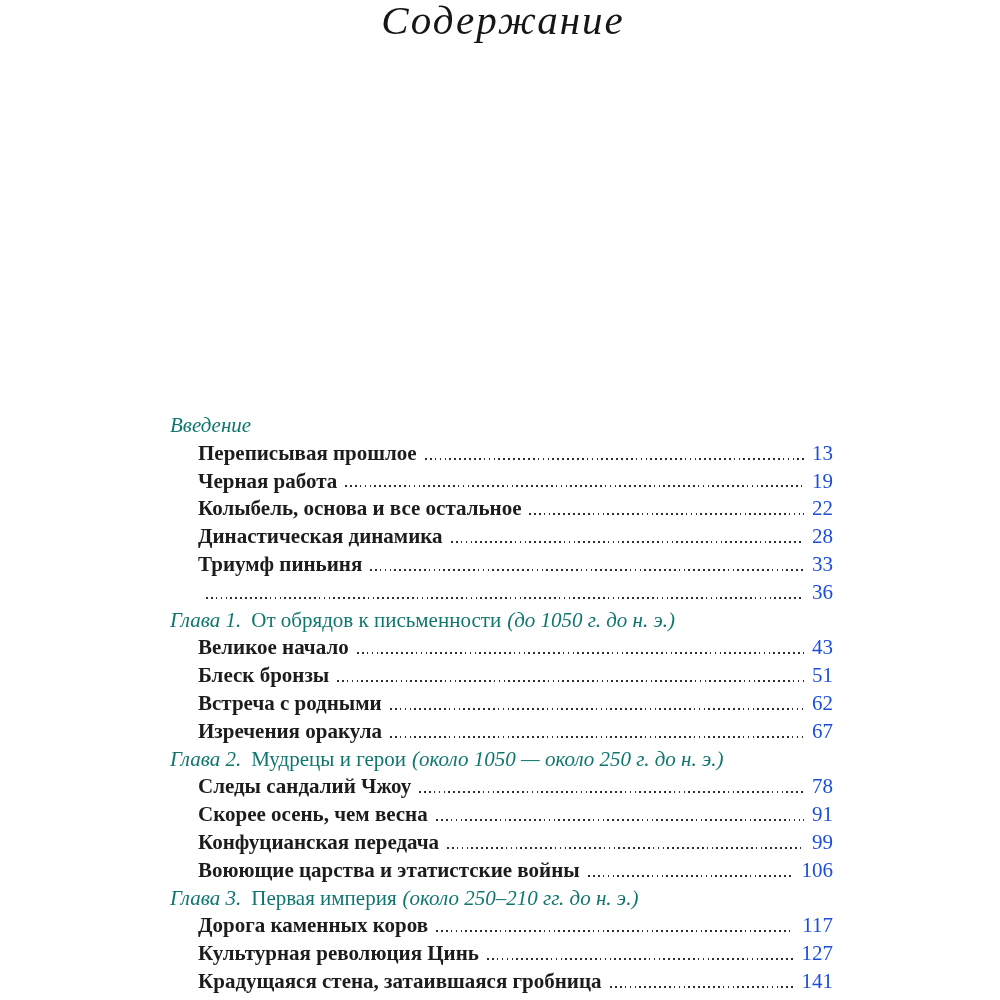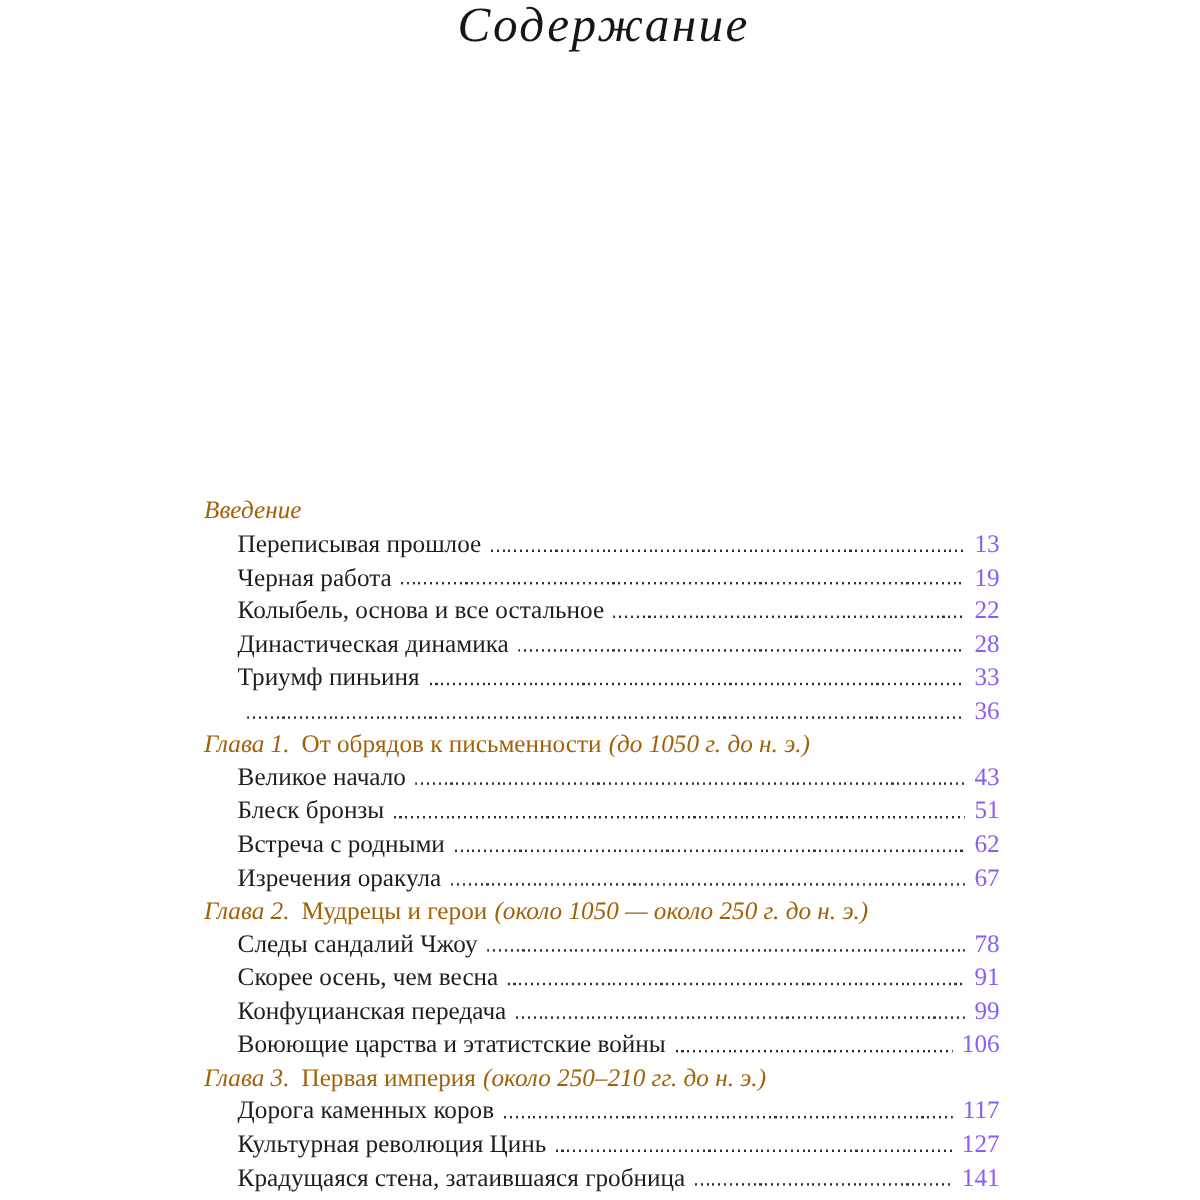--- a/index.html
+++ b/index.html
@@ -35,21 +35,21 @@
     position: absolute;
     top: 412px;
     left: 170px;
     width: 663px;
     font-size: 21px;
   }
   .toc-heading {
     height: 27.8px;
     line-height: 27.8px;
     white-space: nowrap;
-    color: #a16207;
+    color: #0f766e;
   }
   .toc-heading .pre {
     font-style: italic;
     margin-right: 10px;
   }
   .toc-heading .mid {
     font-style: normal;
     margin-top: 40px;
   }
   .toc-heading .suf {
@@ -59,31 +59,32 @@
   }
   .toc-entry {
     display: flex;
     align-items: baseline;
     height: 27.8px;
     line-height: 27.8px;
     padding-left: 28px;
   }
   .entry-label {
     white-space: nowrap;
+    font-weight: bold;
   }
   .leader {
     flex: 1;
     height: 2px;
     align-self: flex-end;
     margin: 0 8px 8px 8px;
     background: repeating-linear-gradient(to right, #2e2e2e 0 1.7px, transparent 1.7px 4.9px);
   }
   .entry-page {
     white-space: nowrap;
-    color: #8b5cf6;
+    color: #1d4ed8;
   }
 </style>
 </head>
 <body>
 
 <div class="page">
   <h1 class="page-title">Содержание</h1>
   <div class="toc">
       <div class="toc-heading"><span class="pre">Введение</span></div>
       <div class="toc-entry">

